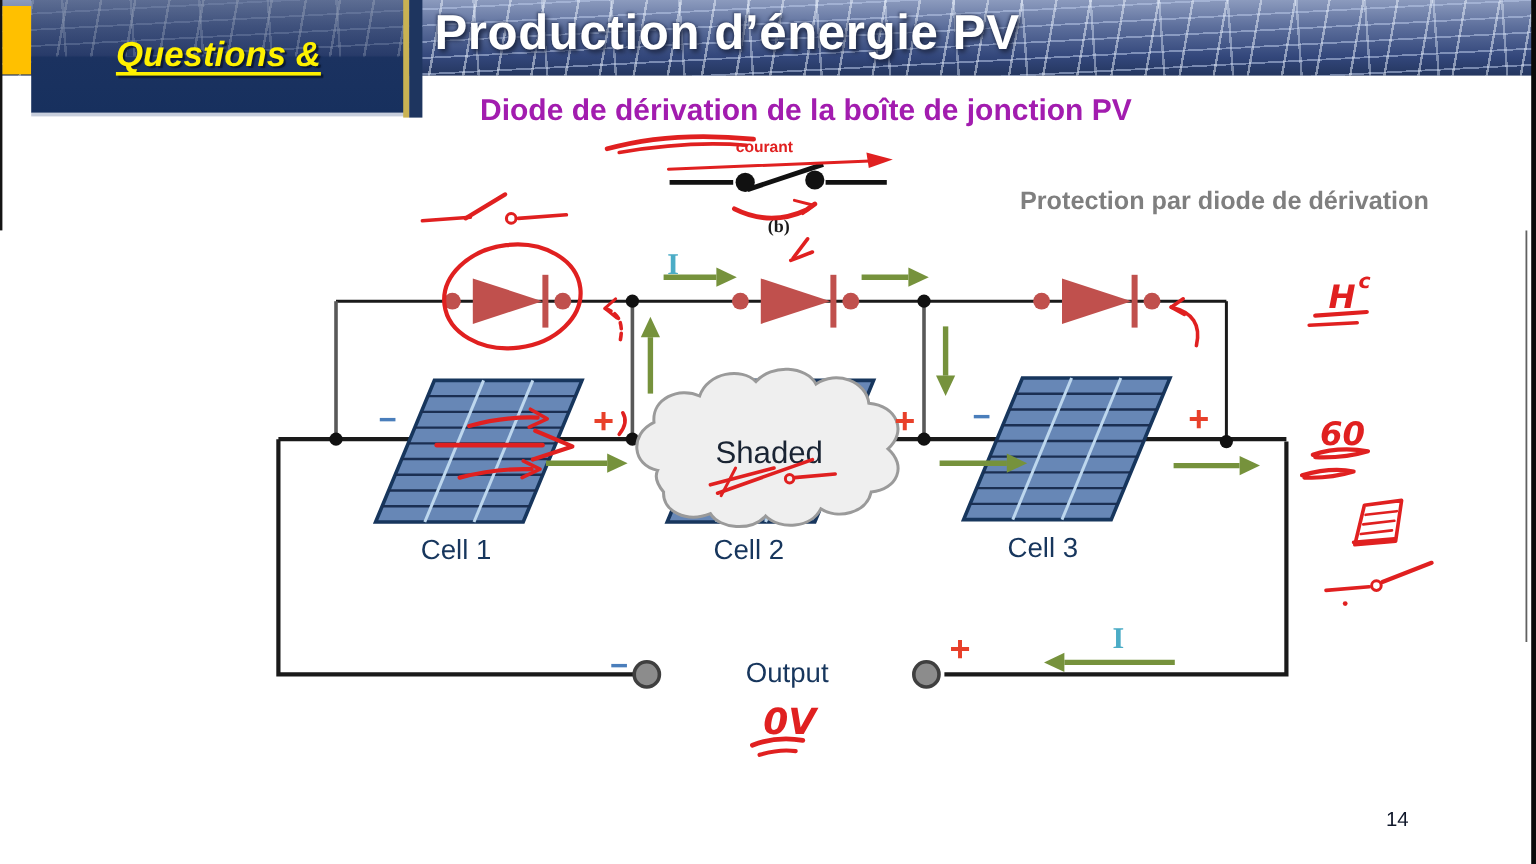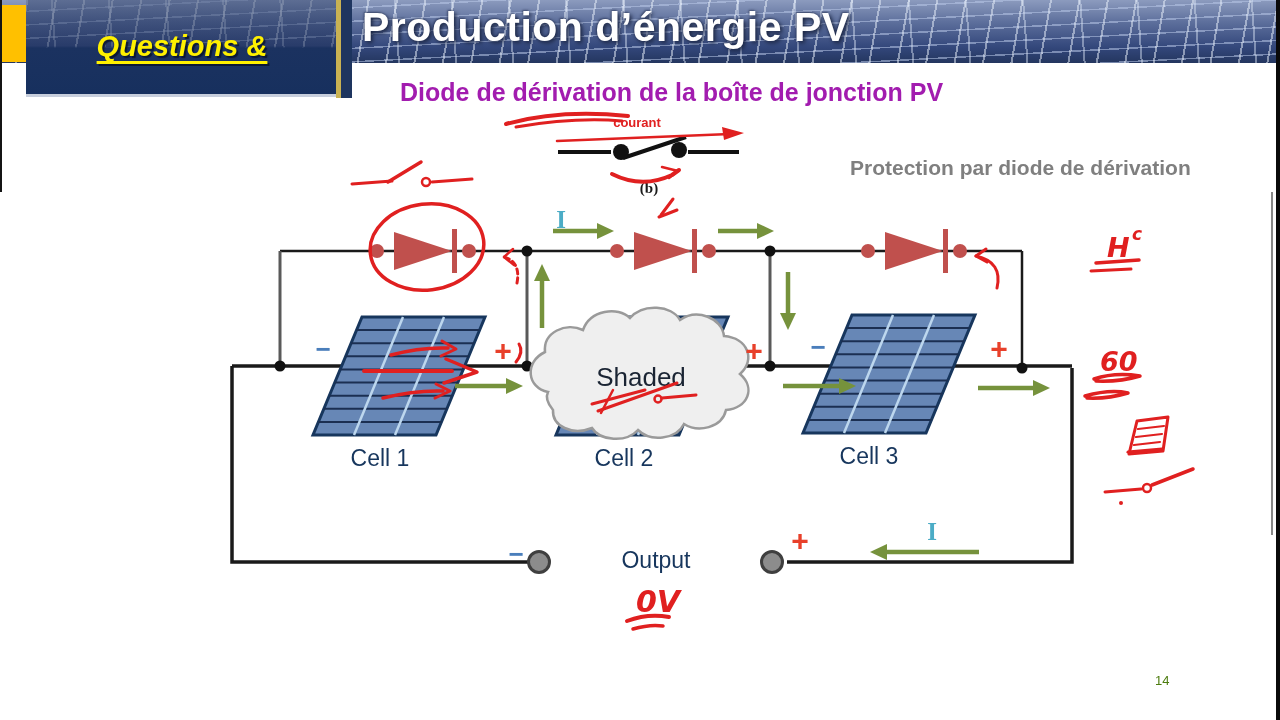--- a/index.html
+++ b/index.html
@@ -23,21 +23,21 @@
     text-decoration:underline;text-decoration-thickness:3px;text-underline-offset:5px;
     text-shadow:2px 2px 1px rgba(10,22,48,.9);line-height:1.35;}
   .nav-sep-gold{position:absolute;left:336px;top:0;width:5px;height:98px;background:#C9B253;}
   .nav-sep{position:absolute;left:341px;top:0;width:11px;height:98px;background:#1E355F;}
   .main-title{position:absolute;left:362px;top:4px;font-size:41px;font-weight:700;color:#ffffff;
     text-shadow:2px 2px 4px #1a2440, -1px -1px 2px rgba(20,30,60,.5);letter-spacing:.5px;}
   .red-subtitle{position:absolute;left:400px;top:78px;width:596px;
     font-size:25px;font-weight:700;color:#a21caf;}
   .label-left{position:absolute;left:93px;top:112px;font-size:23px;font-weight:700;color:#7F7F7F;}
   .label-right{position:absolute;left:826px;top:156px;font-size:21px;font-weight:700;color:#7F7F7F;margin-left:24px;}
-  .page-number{position:absolute;left:1155px;top:673px;font-size:13px;color:#4d7c0f;}
+  .page-number{position:absolute;left:1155px;top:673px;font-size:17px;color:#0f172a;}
   svg.diagram{position:absolute;left:0;top:0;}
   
   .t-cell{font-family:"Liberation Sans",sans-serif;font-size:23px;fill:#17365D;}
   .t-shaded{font-family:"Liberation Sans",sans-serif;font-size:26px;fill:#1a2433;}
   .t-plus{font-family:"Liberation Sans",sans-serif;font-size:30px;font-weight:700;fill:#E8402A;}
   .t-minus{font-family:"Liberation Sans",sans-serif;font-size:26px;font-weight:700;fill:#4A7EBB;}
   .t-cur{font-family:"Liberation Serif",serif;font-size:25px;font-weight:700;fill:#4BACC6;}
   .t-b{font-family:"Liberation Serif",serif;font-size:15px;font-weight:700;fill:#1a1a1a;}
   .t-courant{font-family:"Liberation Sans",sans-serif;font-size:13px;font-weight:700;fill:#E02020;}
   .t-hand{font-family:"DejaVu Sans",sans-serif;font-style:italic;font-weight:700;fill:#E02020;}

